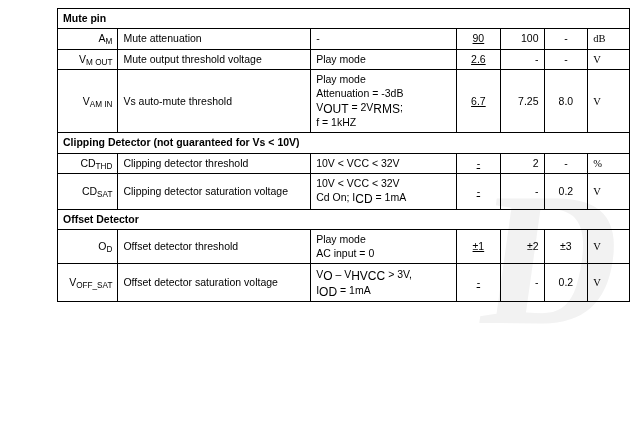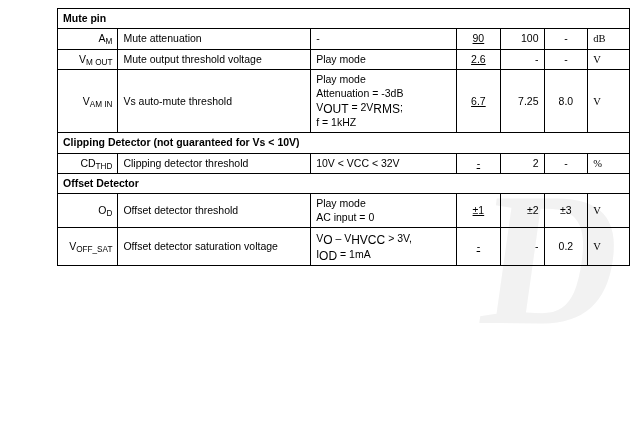--- a/index.html
+++ b/index.html
@@ -142,20 +142,32 @@
       <tr>
         <td class="c-sym"><span>CD</span><sub class="sc">THD</sub></td>
         <td class="c-param">Clipping detector threshold</td>
         <td class="c-cond">10V &lt; VCC &lt; 32V</td>
         <td class="c-min">-</td>
         <td class="c-typ">2</td>
         <td class="c-max">-</td>
         <td class="c-unit">%</td>
       </tr>
 
+      <tr>
+        <td class="c-sym"><span>CD</span><sub class="sc">SAT</sub></td>
+        <td class="c-param">Clipping detector saturation voltage</td>
+        <td class="c-cond cond-lines">
+          <div>10V &lt; VCC &lt; 32V</div>
+          <div>Cd On; I<sub>CD</sub> = 1mA</div>
+        </td>
+        <td class="c-min">-</td>
+        <td class="c-typ">-</td>
+        <td class="c-max">0.2</td>
+        <td class="c-unit">V</td>
+      </tr>
 
       <tr>
         <td class="section" colspan="7">Offset Detector</td>
       </tr>
 
       <tr>
         <td class="c-sym"><span>O</span><sub class="sc">D</sub></td>
         <td class="c-param">Offset detector threshold</td>
         <td class="c-cond cond-lines">
           <div>Play mode</div>

